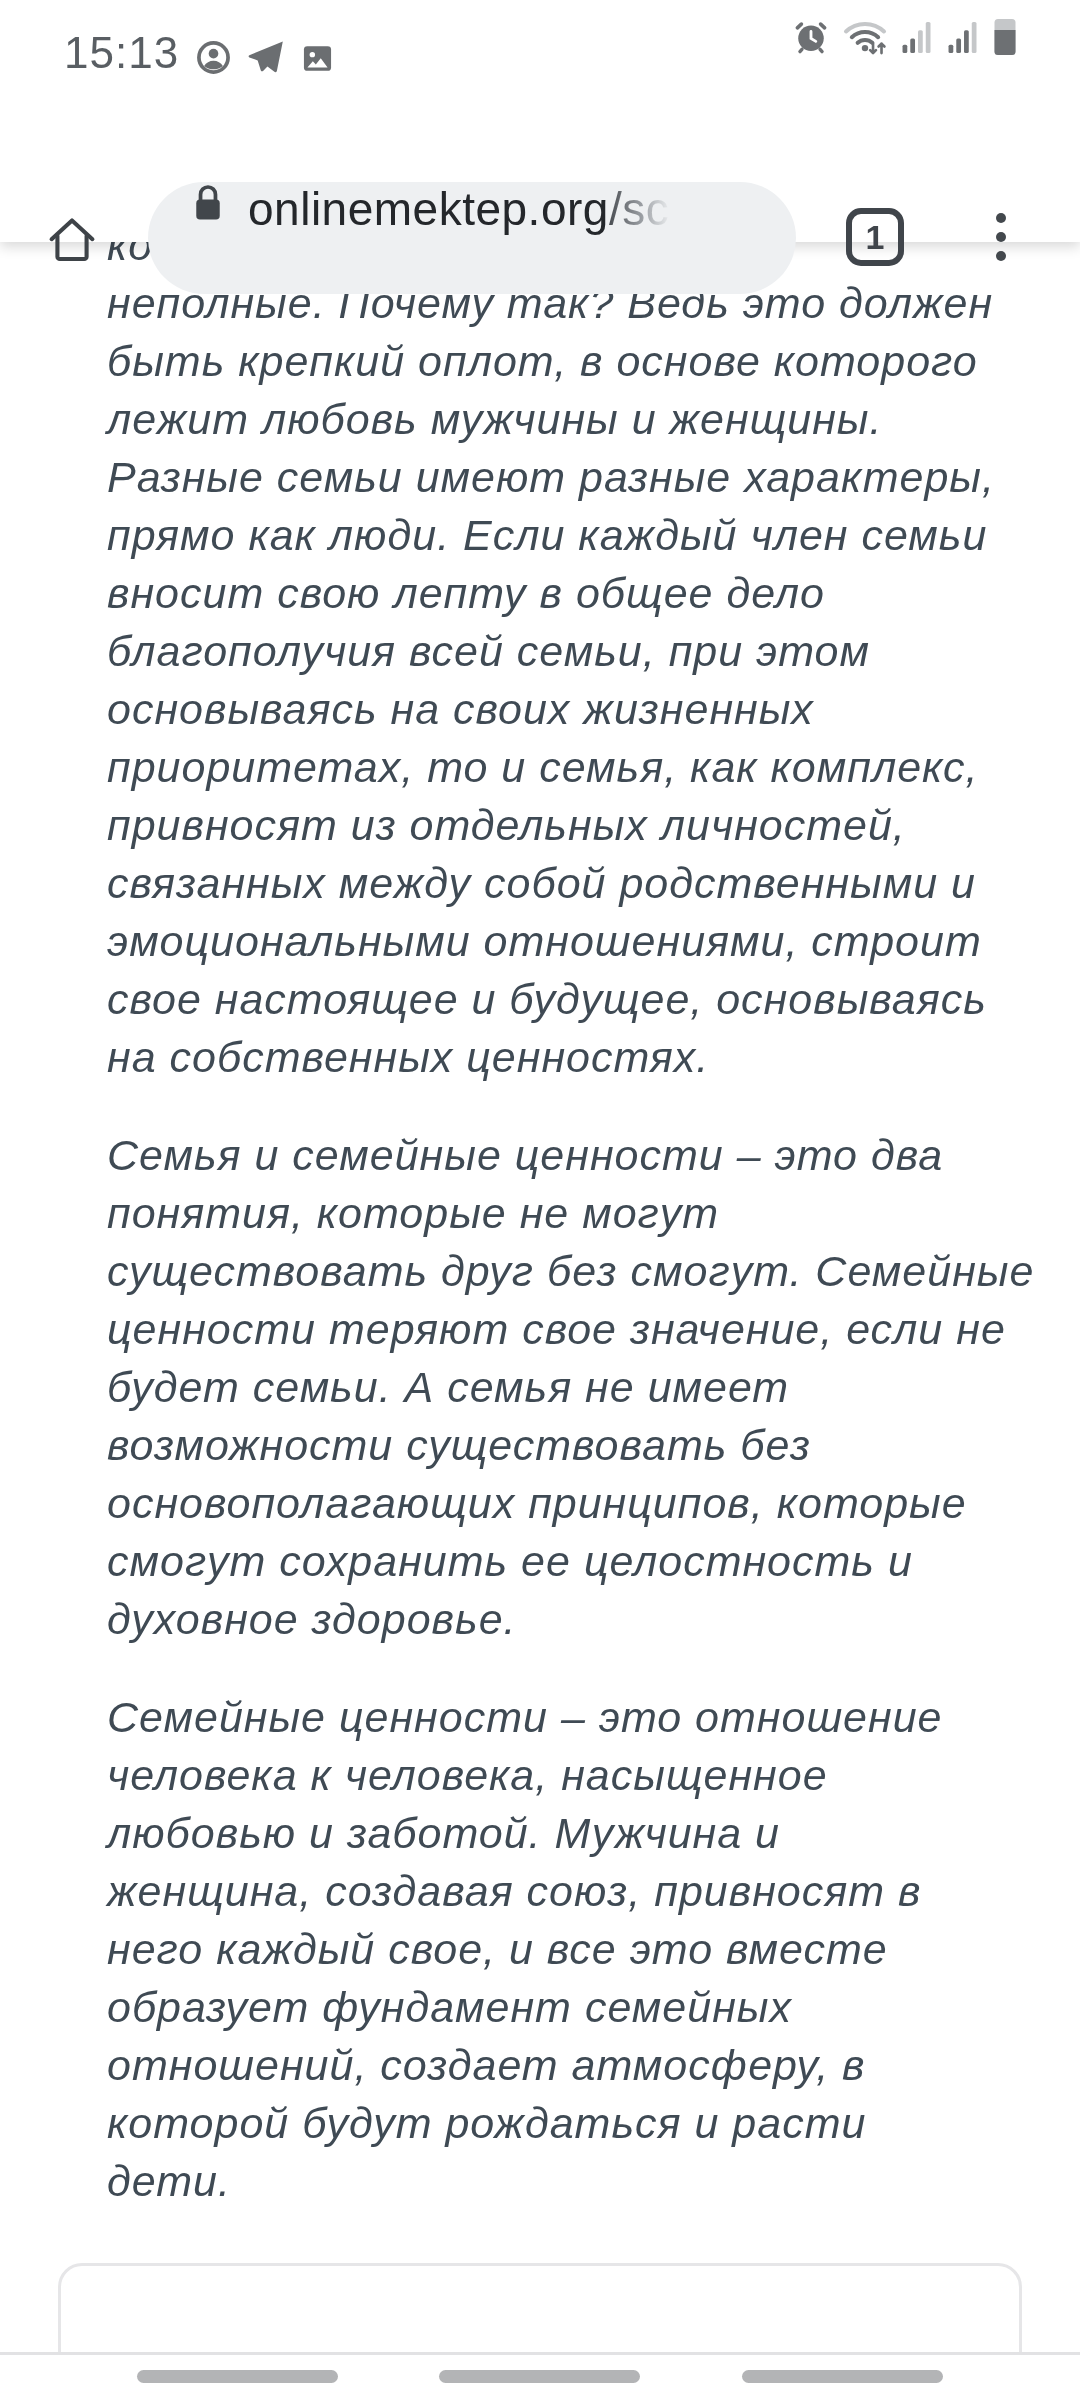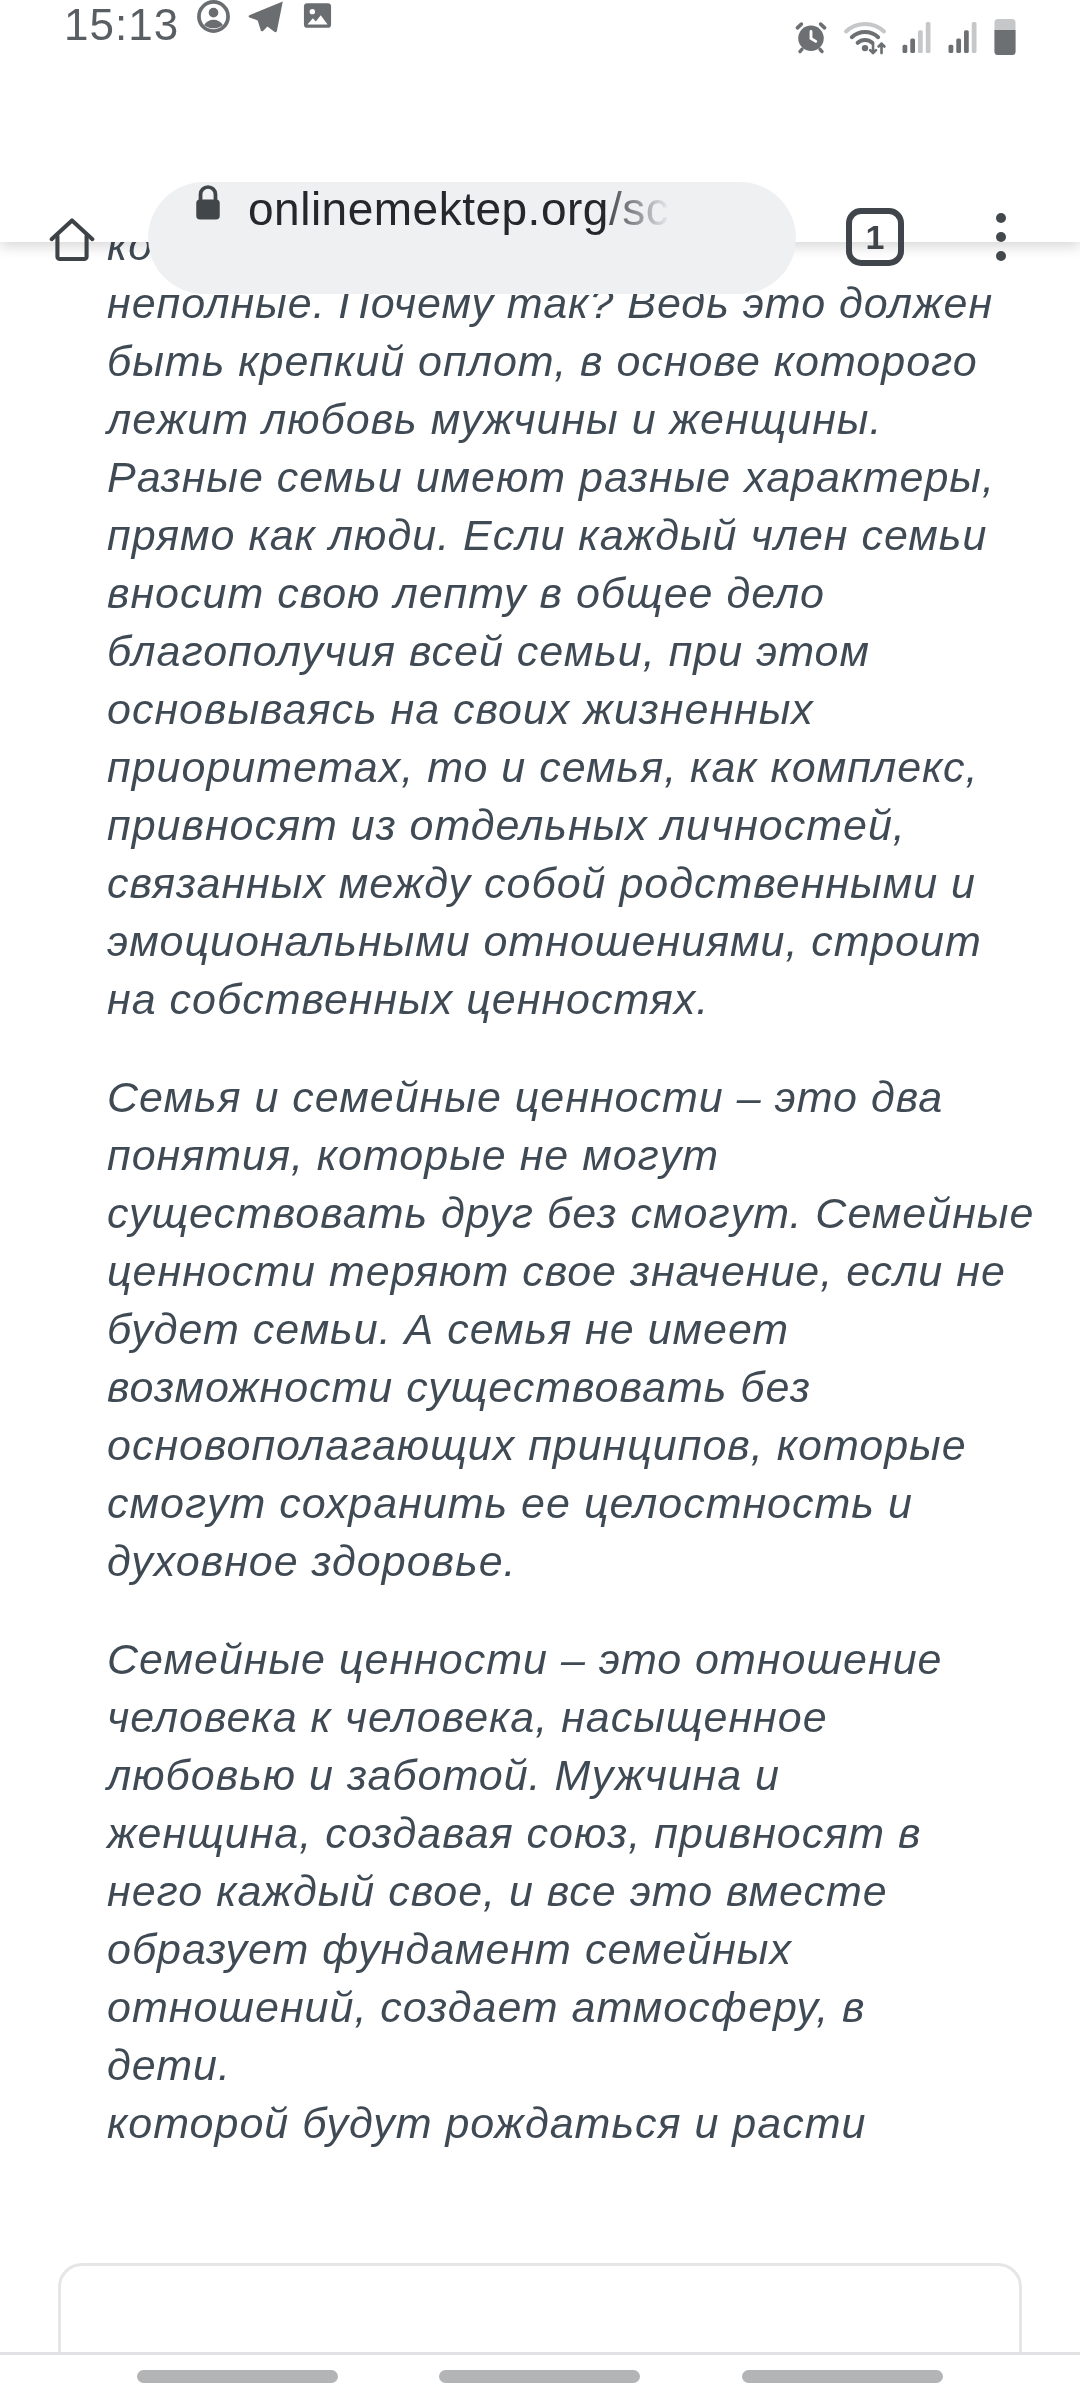--- a/index.html
+++ b/index.html
@@ -24,21 +24,21 @@
     box-sizing:border-box;border:3px solid #e6e6e8;border-radius:24px;
     background:#fff;z-index:2;
   }
 
   
   .topbar{
     position:absolute;top:0;left:0;right:0;height:242px;background:#fff;z-index:10;
     box-shadow:0 5px 12px rgba(0,0,0,.15);
   }
   .status-bar{position:absolute;top:0;left:0;right:0;height:78px;}
-  .sb-left{position:absolute;left:64px;top:0;height:78px;display:flex;align-items:flex-start;gap:18px;color:#6b6e71;}
+  .sb-left{position:absolute;left:64px;top:0;height:78px;display:flex;align-items:flex-end;gap:18px;color:#6b6e71;}
   .sb-time{font-size:44px;color:#595e63;letter-spacing:1px;}
   .sb-right{position:absolute;right:64px;top:0;height:78px;display:flex;align-items:center;gap:15px;color:#6d7073;}
   .sb-ic{display:block;}
 
   .address-bar{position:absolute;top:78px;left:0;right:0;height:164px;}
   .home-btn{position:absolute;left:44px;top:132px;width:56px;height:56px;color:#3e4348;}
   .omnibox{
     position:absolute;left:148px;top:104px;width:648px;height:112px;
     background:#eef0f2;border-radius:56px;display:flex;align-items:flex-start;
     padding:0 30px 0 44px;box-sizing:border-box;
@@ -83,20 +83,21 @@
       <div class="text-line">лежит любовь мужчины и женщины.</div>
       <div class="text-line">Разные семьи имеют разные характеры,</div>
       <div class="text-line">прямо как люди. Если каждый член семьи</div>
       <div class="text-line">вносит свою лепту в общее дело</div>
       <div class="text-line">благополучия всей семьи, при этом</div>
       <div class="text-line">основываясь на своих жизненных</div>
       <div class="text-line">приоритетах, то и семья, как комплекс,</div>
       <div class="text-line">привносят из отдельных личностей,</div>
       <div class="text-line">связанных между собой родственными и</div>
       <div class="text-line">эмоциональными отношениями, строит</div>
+      <div class="text-line">свое настоящее и будущее, основываясь</div>
       <div class="text-line">на собственных ценностях.</div>
     </div>
     <div class="paragraph">
       <div class="text-line">Семья и семейные ценности – это два</div>
       <div class="text-line">понятия, которые не могут</div>
       <div class="text-line">существовать друг без смогут. Семейные</div>
       <div class="text-line">ценности теряют свое значение, если не</div>
       <div class="text-line">будет семьи. А семья не имеет</div>
       <div class="text-line">возможности существовать без</div>
       <div class="text-line">основополагающих принципов, которые</div>
@@ -104,22 +105,22 @@
       <div class="text-line">духовное здоровье.</div>
     </div>
     <div class="paragraph">
       <div class="text-line">Семейные ценности – это отношение</div>
       <div class="text-line">человека к человека, насыщенное</div>
       <div class="text-line">любовью и заботой. Мужчина и</div>
       <div class="text-line">женщина, создавая союз, привносят в</div>
       <div class="text-line">него каждый свое, и все это вместе</div>
       <div class="text-line">образует фундамент семейных</div>
       <div class="text-line">отношений, создает атмосферу, в</div>
+      <div class="text-line">которой будут рождаться и расти</div>
       <div class="text-line">дети.</div>
-      <div class="text-line">которой будут рождаться и расти</div>
     </div>
   </div>
 
   <div class="answer-card"></div>
 
   <div class="topbar">
     <div class="status-bar">
       <div class="sb-left">
         <span class="sb-time">15:13</span>
         <span class="sb-ic">

